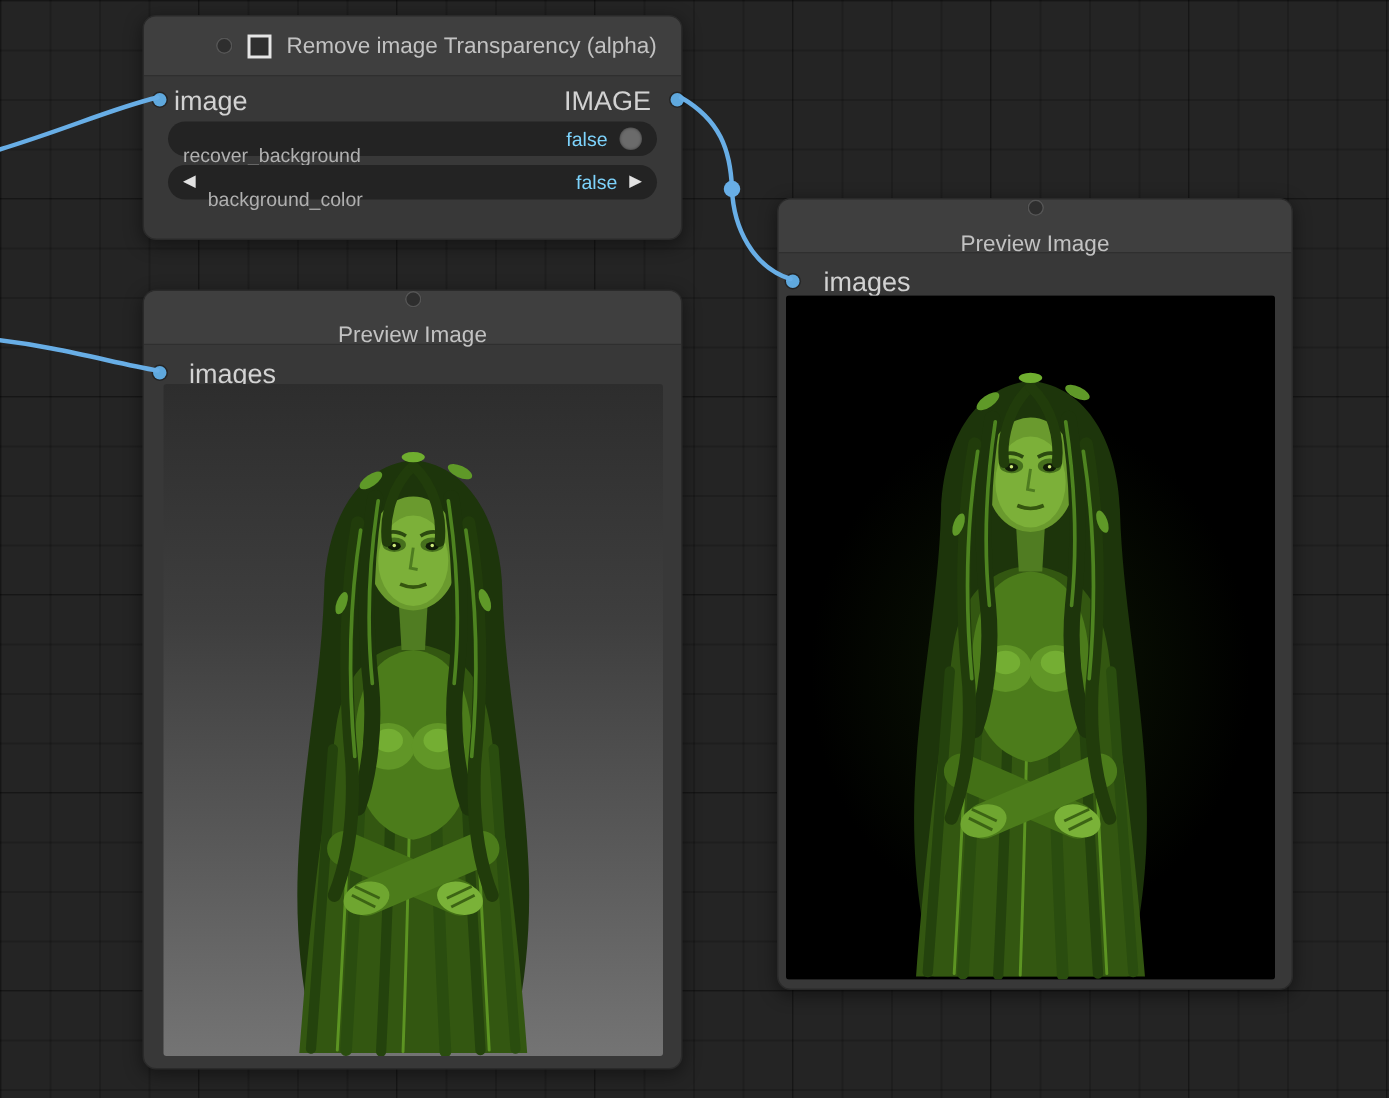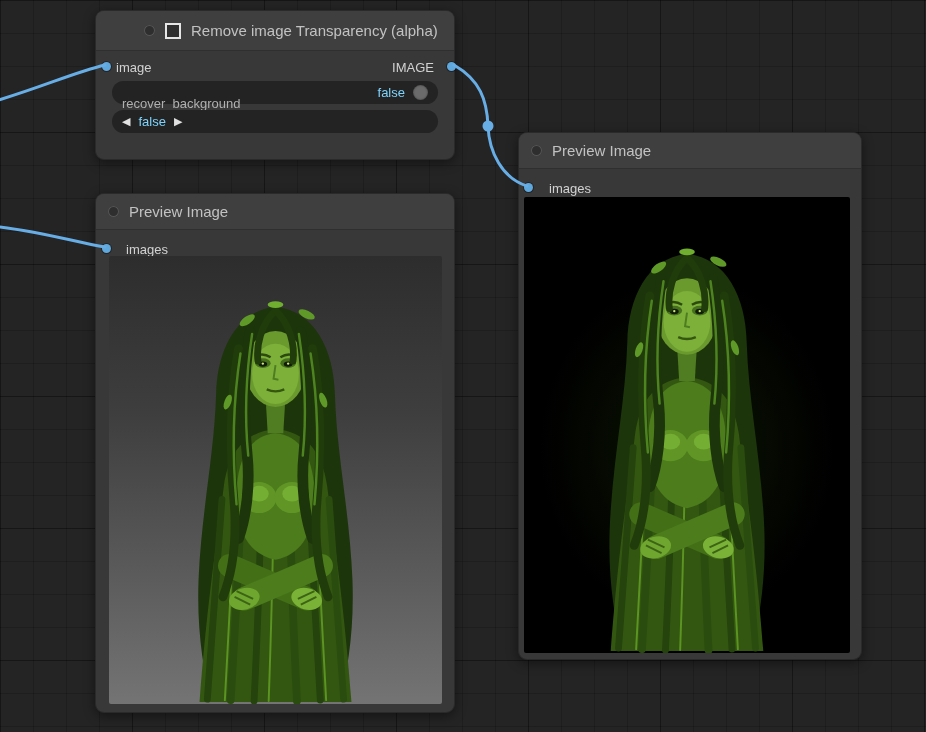--- a/index.html
+++ b/index.html
@@ -26,38 +26,38 @@
     border:1px solid #2a2a2a;
     box-shadow:0 3px 12px rgba(0,0,0,0.45);
     box-sizing:border-box;z-index:2;
   }
   .node-title{
     position:absolute;left:0;right:0;top:0;background:#3f3f3f;
     border-radius:8px 8px 0 0;display:flex;align-items:center;
     padding:0 12px;box-sizing:border-box;gap:10px;
     border-bottom:1px solid rgba(0,0,0,0.25);
   }
-  .t40{height:40px;padding-left:48px;} .t36{height:36px;}
+  .t40{height:40px;padding-left:48px;} .t36{height:36px;flex-direction:column;}
   .collapse-dot{
     width:11px;height:11px;border-radius:50%;background:#2e2e2e;
     box-shadow:inset 0 0 0 1px #555;flex:0 0 auto;
   }
   .box-icon{
     width:12px;height:12px;border:2px solid #e6e6e6;background:#2f2f2f;flex:0 0 auto;
   }
   .title-text{color:#c2c2c2;font-size:15px;white-space:nowrap;}
   .port{
     position:absolute;width:9px;height:9px;border-radius:50%;
     background:#5fa8dd;box-shadow:0 0 0 1px rgba(0,0,0,0.35);z-index:4;
   }
   .io-row{
     position:absolute;left:20px;right:20px;top:48px;height:16px;
     display:flex;justify-content:space-between;align-items:center;
   }
-  .io-label{color:#d2d2d2;font-size:13px;}
+  .io-label{color:#d2d2d2;font-size:18px;}
   .widget{
     position:absolute;left:16px;right:16px;height:23px;
     background:#232323;border-radius:12px;
     display:flex;align-items:center;padding:0 10px;box-sizing:border-box;
     font-size:13px;
   }
   .w-label{color:#b0b0b0;margin-top:22px;}
   .w-grow{flex:1;}
   .w-value{color:#7dd3fc;}
   .toggle-knob{
@@ -182,20 +182,21 @@
     <span class="port" style="right:-2px;top:51px;"></span>
 
     <div class="widget" style="top:70px;">
       <span class="w-label w-grow">recover_background</span>
       <span class="w-value">false</span>
       <span class="toggle-knob"></span>
     </div>
 
     <div class="widget" style="top:99px;">
       <span class="combo-arrow left">◀</span>
+      <span class="w-label w-grow">background_color</span>
       <span class="w-value">false</span>
       <span class="combo-arrow right">▶</span>
     </div>
   </div>
 
   <div class="node node-preview-left">
     <div class="node-title t36">
       <span class="collapse-dot"></span>
       <span class="title-text">Preview Image</span>
     </div>

